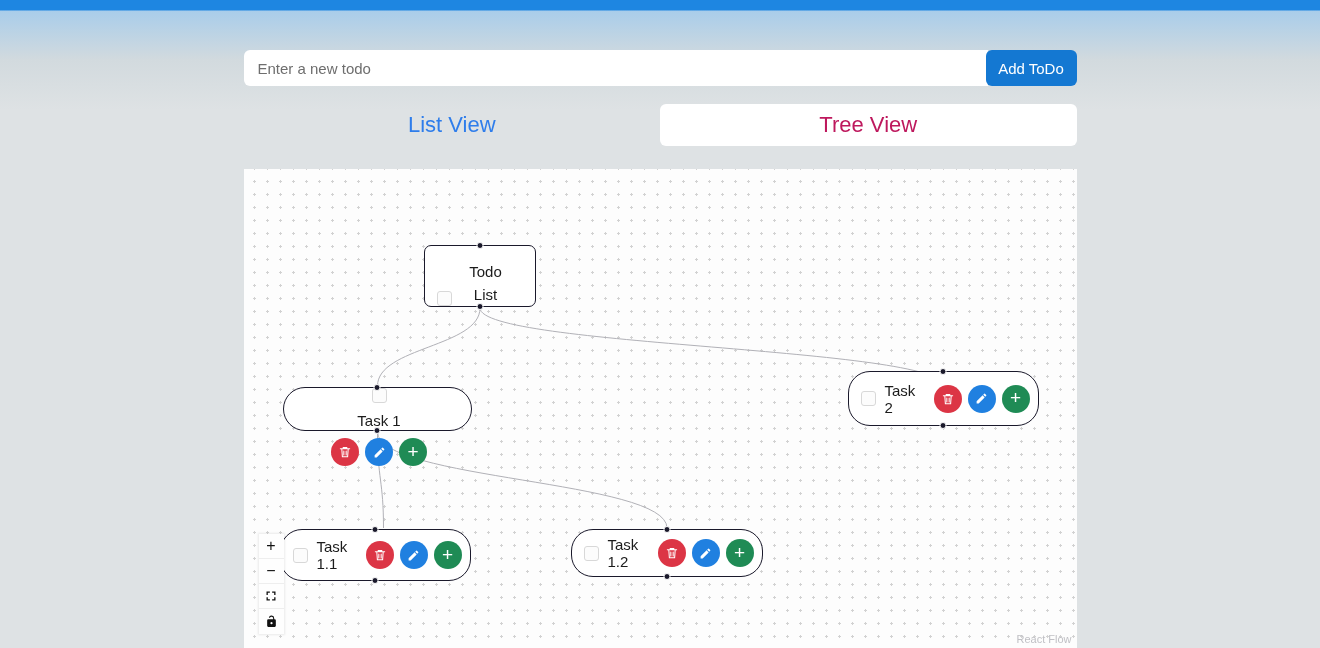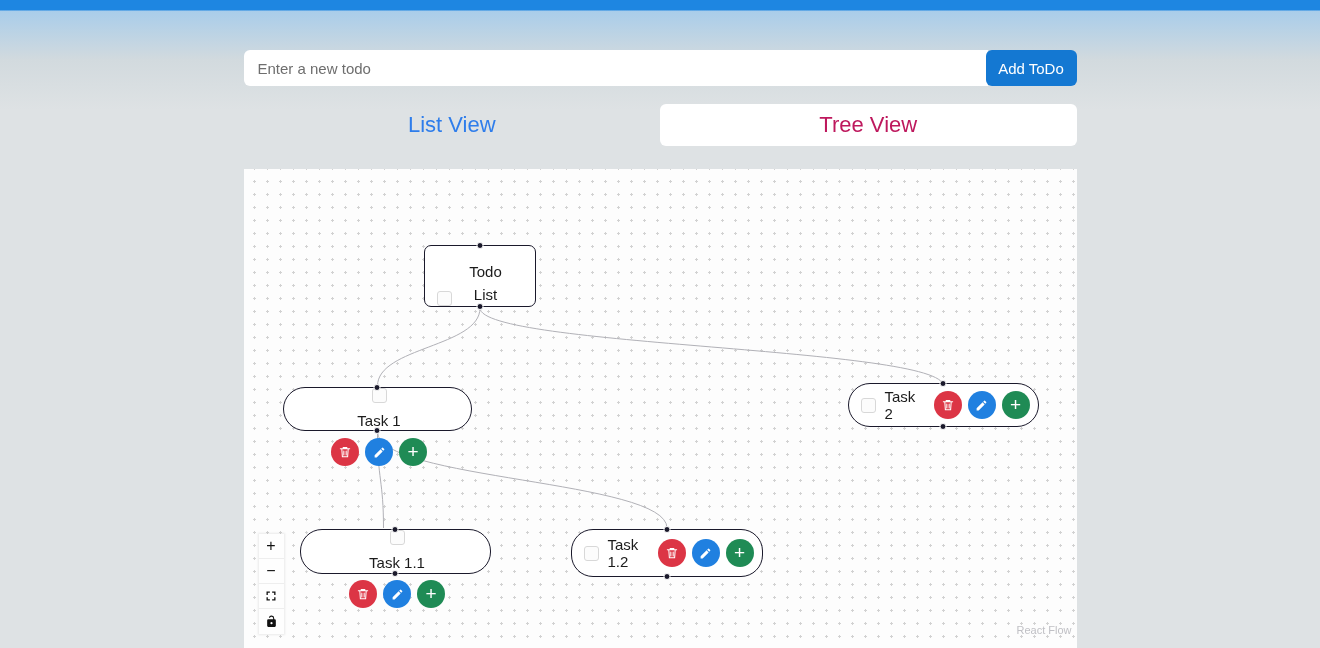--- a/index.html
+++ b/index.html
@@ -77,21 +77,21 @@
   }
   .ctrl-btn {
     height: 25px; background: #fefefe; border: none; border-bottom: 1px solid #eee;
     cursor: pointer; display: flex; align-items: center; justify-content: center;
     font-size: 16px; color: #111; padding: 0;
   }
   .ctrl-btn:last-child { border-bottom: none; }
   .ctrl-btn svg { display: block; }
 
   .attribution {
-    position: absolute; right: 5px; bottom: 13px; font-size: 11px; color: #c0c0c5;
+    position: absolute; right: 5px; bottom: 4px; font-size: 11px; color: #c0c0c5;
     user-select: none;
   }
 </style>
 </head>
 <body>
 
 <div class="content">
 
   <div class="input-row">
     <input class="todo-input" type="text" placeholder="Enter a new todo" style="">
@@ -130,40 +130,40 @@
       </button>
       <button class="act edit" style="background: rgb(32, 128, 224);">
         <svg width="13" height="13" viewBox="0 0 24 24" fill="#fff">
           <path d="M3 17.25V21h3.75L17.81 9.94l-3.75-3.75L3 17.25zM20.71 7.04a1 1 0 0 0 0-1.41l-2.34-2.34a1 1 0 0 0-1.41 0l-1.83 1.83 3.75 3.75 1.83-1.83z"></path>
         </svg>
       </button>
       <button class="act add" style="background: rgb(31, 139, 85);">+</button>
     </span>
     <span class="handle handle-bottom"></span>
   </div>
-        <div class="node" style="left: 604px; top: 214px; width: 191px; height: 44px;">
+        <div class="node" style="left: 604px; top: 202px; width: 191px; height: 55px;">
     <span class="handle handle-top"></span>
     <span class="checkbox"></span>
     <span class="node-label">Task 2</span>
     <span class="actions">
       <button class="act del" style="background: rgb(220, 53, 69);">
         <svg width="14" height="14" viewBox="0 0 24 24" fill="none" stroke="#fff" stroke-width="1.8" stroke-linecap="round">
           <path d="M4 6.5h16M9 6.5V4.5h6v2M6.5 6.5l1 13.5h9l1-13.5M10 10.5v6.5M14 10.5v6.5"></path>
         </svg>
       </button>
       <button class="act edit" style="background: rgb(32, 128, 224);">
         <svg width="13" height="13" viewBox="0 0 24 24" fill="#fff">
           <path d="M3 17.25V21h3.75L17.81 9.94l-3.75-3.75L3 17.25zM20.71 7.04a1 1 0 0 0 0-1.41l-2.34-2.34a1 1 0 0 0-1.41 0l-1.83 1.83 3.75 3.75 1.83-1.83z"></path>
         </svg>
       </button>
       <button class="act add" style="background: rgb(31, 139, 85);">+</button>
     </span>
     <span class="handle handle-bottom"></span>
   </div>
-        <div class="node" style="left: 56px; top: 360px; width: 191px; height: 45px; flex-direction: column;">
+        <div class="node" style="left: 36px; top: 360px; width: 191px; height: 52px;">
     <span class="handle handle-top"></span>
     <span class="checkbox"></span>
     <span class="node-label">Task 1.1</span>
     <span class="actions">
       <button class="act del" style="background: rgb(220, 53, 69);">
         <svg width="14" height="14" viewBox="0 0 24 24" fill="none" stroke="#fff" stroke-width="1.8" stroke-linecap="round">
           <path d="M4 6.5h16M9 6.5V4.5h6v2M6.5 6.5l1 13.5h9l1-13.5M10 10.5v6.5M14 10.5v6.5"></path>
         </svg>
       </button>
       <button class="act edit" style="background: rgb(32, 128, 224);">

